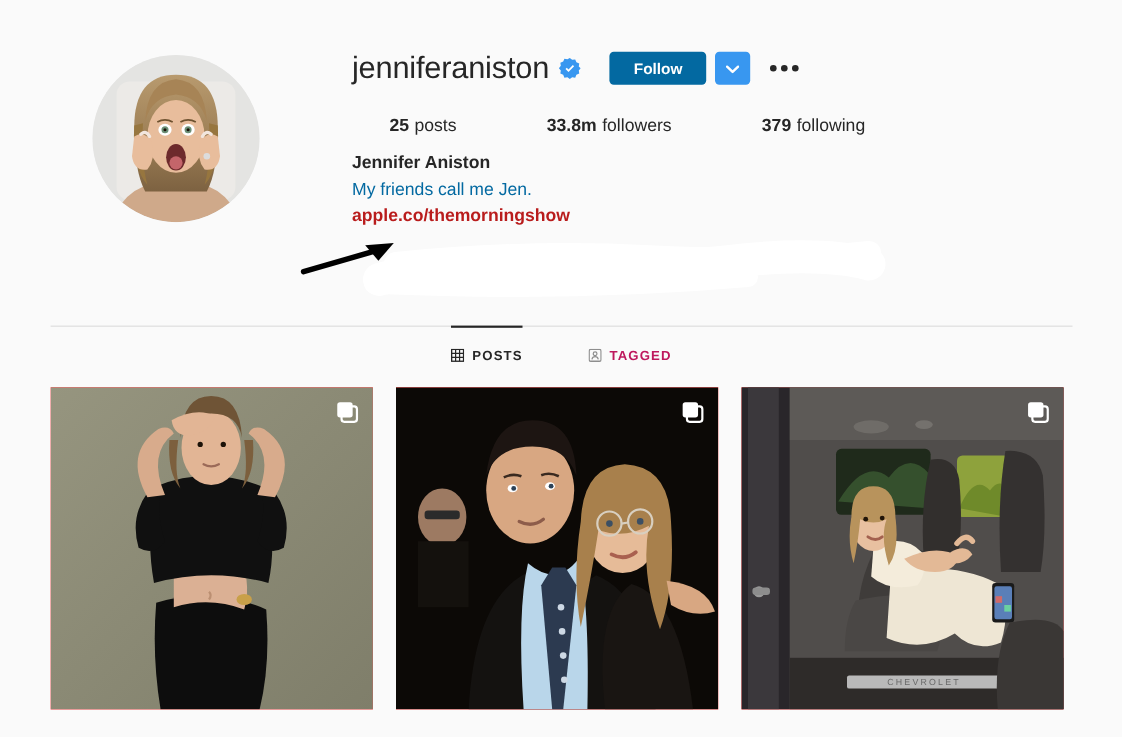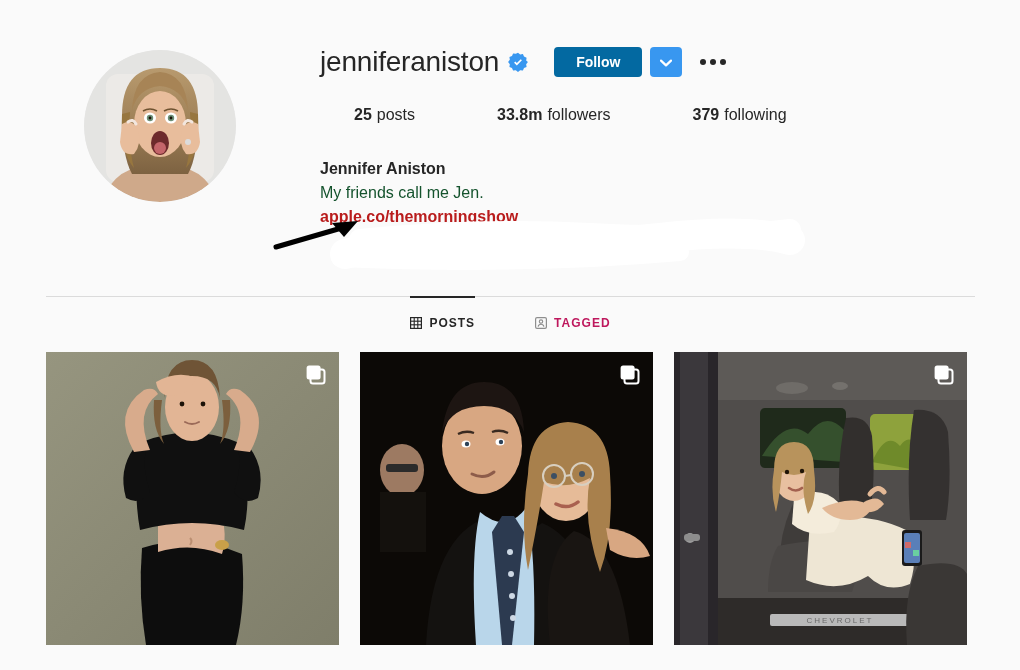--- a/index.html
+++ b/index.html
@@ -136,27 +136,27 @@
     color: #262626;
   }
 
   .stat { margin-right: 0; }
   .stat + .stat { margin-left: 48px; }
   .stat-value { font-weight: bold; margin-left: 34px; }
   .stat-label { font-weight: 400; margin-left: 5px; }
 
   
   .bio {
-    margin-top: 30px;
+    margin-top: 10px;
     font-size: 16px;
     line-height: 24px;
   }
 
   .bio-name { font-weight: bold; color: #262626; }
-  .bio-text { color: #14532d; font-weight: 400; }
+  .bio-text { color: #0369a1; font-weight: 400; }
   .bio-link {
     color: #b91c1c;
     font-weight: bold;
     text-decoration: none;
     display: inline-block;
   }
 
   
   .annotation-layer {
     position: absolute;

